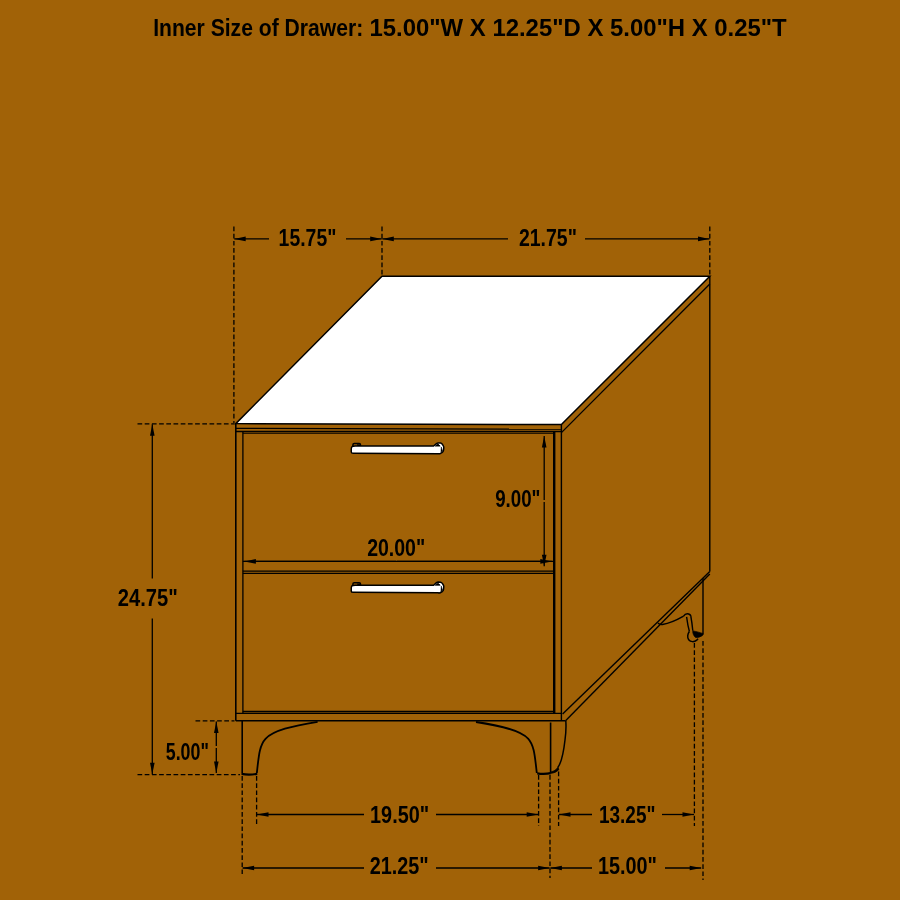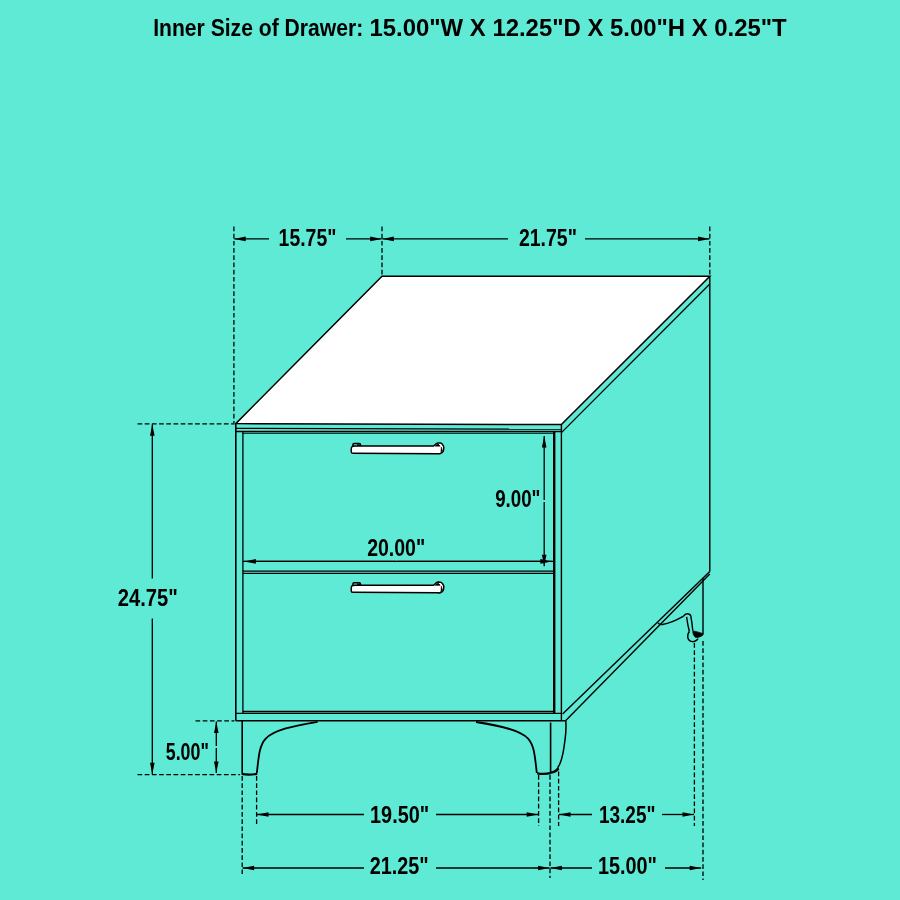--- a/index.html
+++ b/index.html
@@ -1,16 +1,16 @@
 <!DOCTYPE html>
 <html><head>
 <meta charset="utf-8">
 <style>
   html,body{margin:0;padding:0;background:#ffffff;}
-  #page{width:900px;height:900px;position:relative;background:#5eead4;overflow:hidden;}
+  #page{width:900px;height:900px;position:relative;background:#a16207;overflow:hidden;}
   svg text{font-family:"Liberation Sans",sans-serif;font-weight:bold;fill:#000000;}
 </style>
 </head>
 <body>
 
 <div id="page">
 <svg width="900" height="900" viewBox="0 0 900 900" fill="none" stroke-linecap="butt">
   <defs>
     <marker id="arL" markerWidth="14" markerHeight="8" refX="0.5" refY="4" orient="auto" markerUnits="userSpaceOnUse">
       <path d="M0.5,4 L12,1.7 L12,6.3 Z" fill="#000" stroke="none"></path>

